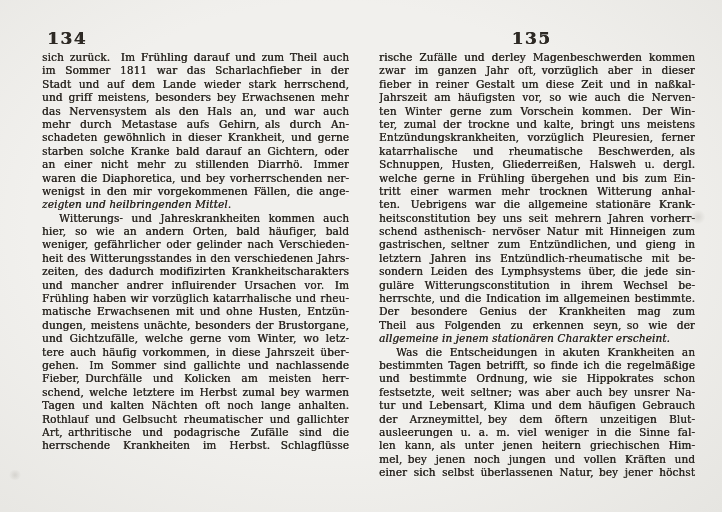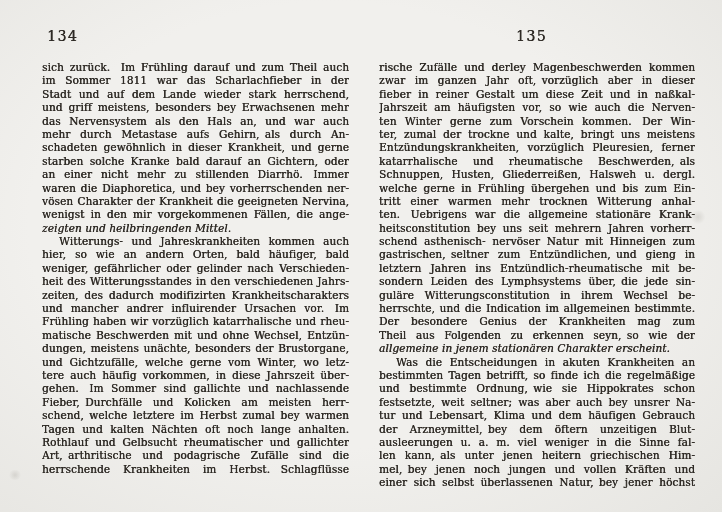--- a/index.html
+++ b/index.html
@@ -20,25 +20,25 @@
     font-family: "DejaVu Serif", "Liberation Serif", serif;
     color: var(--ink);
   }
   .page {
     position: absolute;
     top: 28px;
   }
   .page-left  { left: 42px;  width: 307px; }
   .page-right { left: 379px; width: 316px; }
   .page-number {
-    font-size: 14px;
-    font-weight: normal;
+    font-size: 17px;
+    font-weight: bold;
     letter-spacing: 1.5px;
     height: 16px;
-    margin-bottom: 17px;
+    margin-bottom: 7px;
     text-shadow: 0.4px 0 0 currentColor;
   }
   .page-left  .page-number { padding-left: 5px; }
   .page-right .page-number { text-align: center; padding-right: 11px; }
   .text-block { width: 100%; }
   .line {
     font-size: 10.5px;
     line-height: 13.4px;
     height: 13.4px;
     text-align: justify;
@@ -70,31 +70,30 @@
         <div class="line">sich zurück. Im Frühling darauf und zum Theil auch</div>
         <div class="line">im Sommer 1811 war das Scharlachfieber in der</div>
         <div class="line">Stadt und auf dem Lande wieder stark herrschend,</div>
         <div class="line">und griff meistens, besonders bey Erwachsenen mehr</div>
         <div class="line">das Nervensystem als den Hals an, und war auch</div>
         <div class="line">mehr durch Metastase aufs Gehirn, als durch An-</div>
         <div class="line">schadeten gewöhnlich in dieser Krankheit, und gerne</div>
         <div class="line">starben solche Kranke bald darauf an Gichtern, oder</div>
         <div class="line">an einer nicht mehr zu stillenden Diarrhö. Immer</div>
         <div class="line">waren die Diaphoretica, und bey vorherrschenden ner-</div>
-        <div class="line">vösen Charakter der Krankheit die geeigneten Nervina,</div>
         <div class="line">wenigst in den mir vorgekommenen Fällen, die ange-</div>
         <div class="line para-end">zeigten und heilbringenden Mittel.</div>
         <div class="line indent">Witterungs- und Jahreskrankheiten kommen auch</div>
         <div class="line">hier, so wie an andern Orten, bald häufiger, bald</div>
         <div class="line">weniger, gefährlicher oder gelinder nach Verschieden-</div>
         <div class="line">heit des Witterungsstandes in den verschiedenen Jahrs-</div>
         <div class="line">zeiten, des dadurch modifizirten Krankheitscharakters</div>
         <div class="line">und mancher andrer influirender Ursachen vor. Im</div>
         <div class="line">Frühling haben wir vorzüglich katarrhalische und rheu-</div>
-        <div class="line">matische Beschwerden mit und ohne Wechsel, Entzün-</div>
+        <div class="line">matische Erwachsenen mit und ohne Husten, Entzün-</div>
         <div class="line">dungen, meistens unächte, besonders der Brustorgane,</div>
         <div class="line">und Gichtzufälle, welche gerne vom Winter, wo letz-</div>
         <div class="line">tere auch häufig vorkommen, in diese Jahrszeit über-</div>
         <div class="line">gehen. Im Sommer sind gallichte und nachlassende</div>
         <div class="line">Fieber, Durchfälle und Kolicken am meisten herr-</div>
         <div class="line">schend, welche letztere im Herbst zumal bey warmen</div>
         <div class="line">Tagen und kalten Nächten oft noch lange anhalten.</div>
         <div class="line">Rothlauf und Gelbsucht rheumatischer und gallichter</div>
         <div class="line">Art, arthritische und podagrische Zufälle sind die</div>
         <div class="line">herrschende Krankheiten im Herbst. Schlagflüsse gast-</div>

